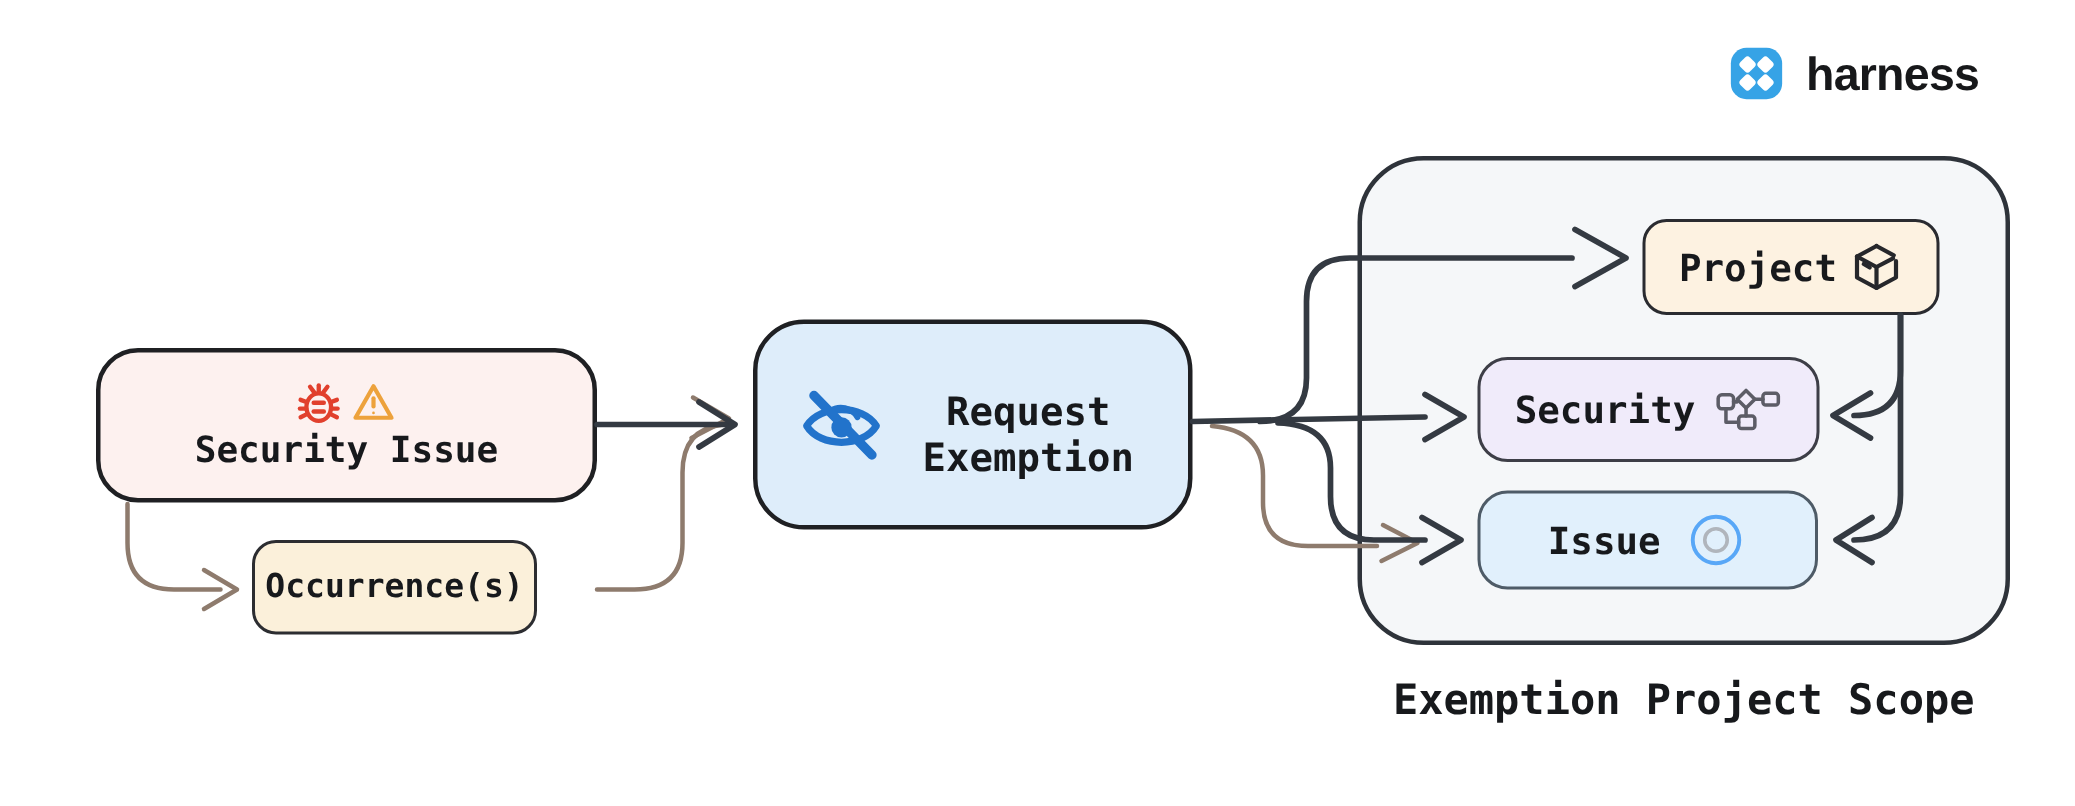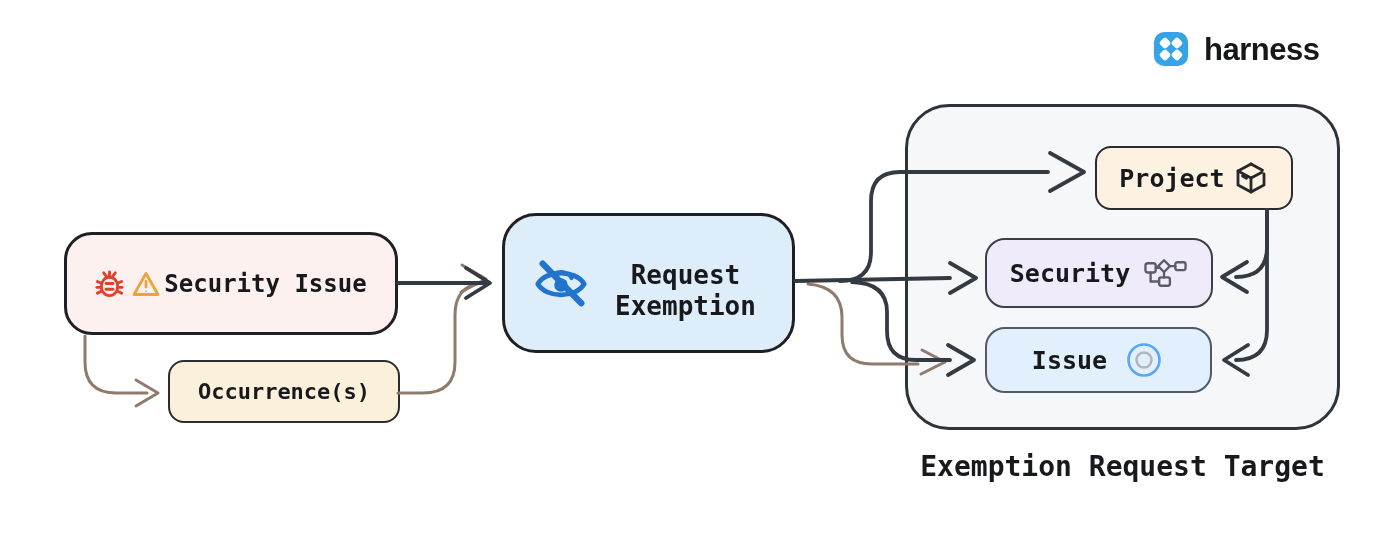--- a/index.html
+++ b/index.html
@@ -3,25 +3,25 @@
 <meta charset="utf-8">
 <style>
   html,body{margin:0;padding:0;background:#ffffff;}
   .canvas{position:relative;width:1383px;height:537px;background:#ffffff;overflow:hidden;
           font-family:"DejaVu Sans Mono",monospace;}
   .arrow-layer{position:absolute;left:0;top:0;width:1383px;height:537px;pointer-events:none;z-index:5;}
   .node{position:absolute;display:flex;align-items:center;justify-content:center;box-sizing:border-box;z-index:3;}
   .node .label{font-weight:700;color:#17191c;text-align:center;}
 
   .security{left:64px;top:232px;width:334px;height:103px;background:#fdf1ef;
-            border:3.5px solid #1f2023;border-radius:28px;flex-direction:row;gap:3px;}
+            border:3.5px solid #1f2023;border-radius:28px;flex-direction:column;gap:3px;}
   .security .label{font-size:24px;}
   .icon-row{display:flex;align-items:center;gap:7px;height:30px;}
 
-  .occurrences{left:168px;top:360px;width:232px;height:63px;background:#fbf0da;
+  .occurrences{left:168px;top:360px;width:190px;height:63px;background:#fbf0da;
                border:2.5px solid #2c2d31;border-radius:16px;}
   .occurrences .label{font-size:22px;}
 
   .exemption{left:502px;top:213px;width:293px;height:140px;background:#deedfa;
              border:3.5px solid #1f2023;border-radius:34px;flex-direction:row;gap:16px;}
   .exemption .label{font-size:26px;line-height:31px;width:160px;margin-top:16px;}
 
   .scope-box{left:905px;top:104px;width:435px;height:326px;background:#f5f7f9;
              border:3px solid #2e333a;border-radius:44px;z-index:2;}
 
@@ -56,21 +56,21 @@
       <rect x="2" y="2" width="36" height="36" rx="11" fill="#36a3e6"></rect>
       <rect x="9" y="9" width="9.4" height="9.4" rx="2.4" fill="#ffffff" transform="rotate(45 13.7 13.7)"></rect>
       <rect x="21.6" y="9" width="9.4" height="9.4" rx="2.4" fill="#ffffff" transform="rotate(45 26.3 13.7)"></rect>
       <rect x="9" y="21.6" width="9.4" height="9.4" rx="2.4" fill="#ffffff" transform="rotate(45 13.7 26.3)"></rect>
       <rect x="21.6" y="21.6" width="9.4" height="9.4" rx="2.4" fill="#ffffff" transform="rotate(45 26.3 26.3)"></rect>
     </svg>
     <span class="logo-text">harness</span>
   </div>
 
   <div class="node scope-box"></div>
-  <div class="scope-caption">Exemption Request Target</div>
+  <div class="scope-caption">Exemption Project Scope</div>
 
   <div class="node security">
     <div class="icon-row">
       <svg class="icn" width="29" height="29" viewBox="0 0 30 30" fill="none" stroke="#e1402d" stroke-width="3" stroke-linecap="round" stroke-linejoin="round">
         <path d="M 9 4 L 12 8"></path>
           <path d="M 21 4 L 18 8"></path>
           <path d="M 15 3 V 7"></path>
         <ellipse cx="15" cy="18" rx="8.5" ry="9.5"></ellipse>
         <path d="M 11.5 15 H 18.5"></path>
           <path d="M 11.5 21 H 18.5"></path>

